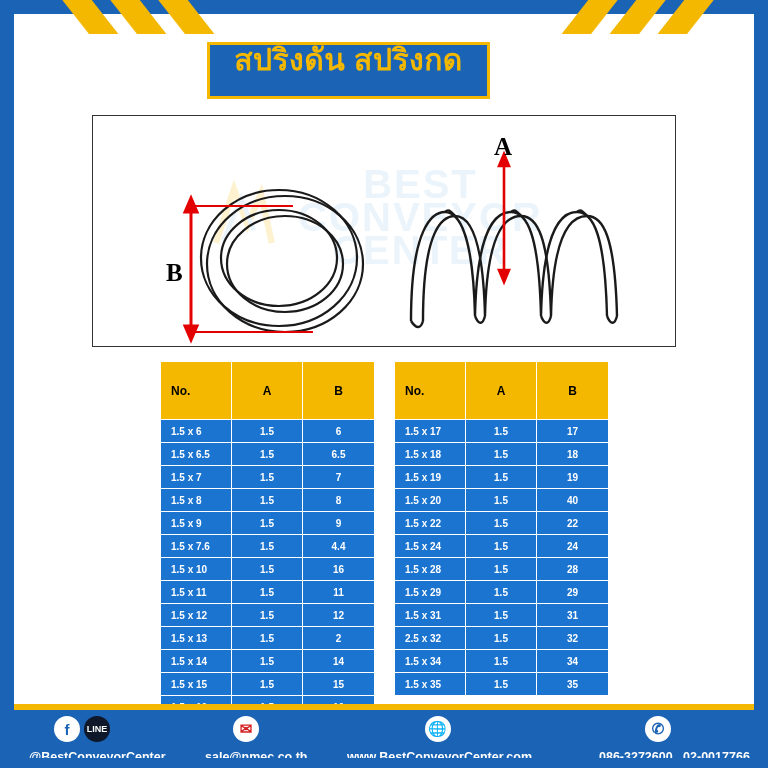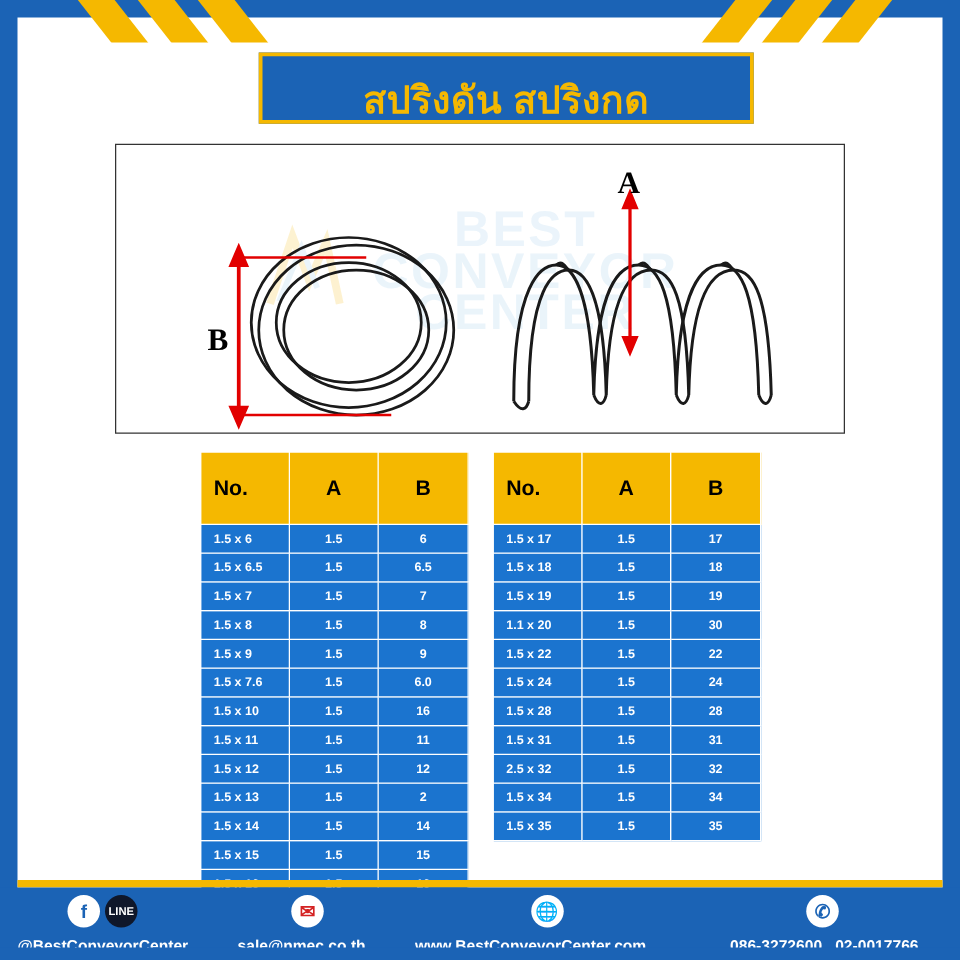--- a/index.html
+++ b/index.html
@@ -49,27 +49,27 @@
     clip-path: polygon(0 0, 46% 0, 100% 100%, 54% 100%);
   }
   .chev.r {
     clip-path: polygon(54% 0, 100% 0, 46% 100%, 0 100%);
   }
   
   .title-box {
     position: absolute;
     left: 207px;
     top: 42px;
-    width: 396px;
+    width: 283px;
     height: 57px;
     background: #1b63b5;
     border: 3px solid #f5b800;
     box-sizing: border-box;
     display: flex;
-    align-items: flex-end;
+    align-items: flex-start;
     justify-content: center;
   }
   .title-text {
     color: #f5b800;
     font-size: 30px;
     font-weight: bold;
     letter-spacing: 0.5px;
     line-height: 1;
   }
   
@@ -133,21 +133,21 @@
     border: 1px solid #ffffff;
     text-align: center;
     padding: 0;
     height: 23px;
     box-sizing: border-box;
   }
   .tbl thead th {
     background: #f5b800;
     color: #000000;
     font-weight: bold;
-    font-size: 17px;
+    font-size: 12px;
     height: 58px;
     border: 1px solid #ffffff;
   }
   .tbl tbody td {
     background: #1b74cf;
     color: #ffffff;
     font-weight: bold;
   }
   .tbl .c-no { width: 71px; text-align: left; padding-left: 10px; }
   .tbl .c-a  { width: 71px; }
@@ -173,20 +173,21 @@
   }
   .f-item {
     position: absolute;
     bottom: 4px;
     display: flex;
     align-items: center;
     color: #ffffff;
     font-size: 12.5px;
     font-weight: bold;
     white-space: nowrap;
+    margin-left: 15px;
   }
   .f-icons {
     position: absolute;
     bottom: 26px;
     display: flex;
     align-items: center;
     gap: 4px;
   }
   .circ {
     width: 26px;
@@ -317,21 +318,21 @@
           <td class="c-b">8</td>
         </tr>
         <tr>
           <td class="c-no">1.5 x 9</td>
           <td class="c-a">1.5</td>
           <td class="c-b">9</td>
         </tr>
         <tr>
           <td class="c-no">1.5 x 7.6</td>
           <td class="c-a">1.5</td>
-          <td class="c-b">6.0</td>
+          <td class="c-b">4.4</td>
         </tr>
         <tr>
           <td class="c-no">1.5 x 10</td>
           <td class="c-a">1.5</td>
           <td class="c-b">16</td>
         </tr>
         <tr>
           <td class="c-no">1.5 x 11</td>
           <td class="c-a">1.5</td>
           <td class="c-b">11</td>
@@ -382,38 +383,43 @@
           <td class="c-no">1.5 x 18</td>
           <td class="c-a">1.5</td>
           <td class="c-b">18</td>
         </tr>
         <tr>
           <td class="c-no">1.5 x 19</td>
           <td class="c-a">1.5</td>
           <td class="c-b">19</td>
         </tr>
         <tr>
-          <td class="c-no">1.1 x 20</td>
-          <td class="c-a">1.5</td>
-          <td class="c-b">30</td>
+          <td class="c-no">1.5 x 20</td>
+          <td class="c-a">1.5</td>
+          <td class="c-b">40</td>
         </tr>
         <tr>
           <td class="c-no">1.5 x 22</td>
           <td class="c-a">1.5</td>
           <td class="c-b">22</td>
         </tr>
         <tr>
           <td class="c-no">1.5 x 24</td>
           <td class="c-a">1.5</td>
           <td class="c-b">24</td>
         </tr>
         <tr>
           <td class="c-no">1.5 x 28</td>
           <td class="c-a">1.5</td>
           <td class="c-b">28</td>
+        </tr>
+        <tr>
+          <td class="c-no">1.5 x 29</td>
+          <td class="c-a">1.5</td>
+          <td class="c-b">29</td>
         </tr>
         <tr>
           <td class="c-no">1.5 x 31</td>
           <td class="c-a">1.5</td>
           <td class="c-b">31</td>
         </tr>
         <tr>
           <td class="c-no">2.5 x 32</td>
           <td class="c-a">1.5</td>
           <td class="c-b">32</td>

